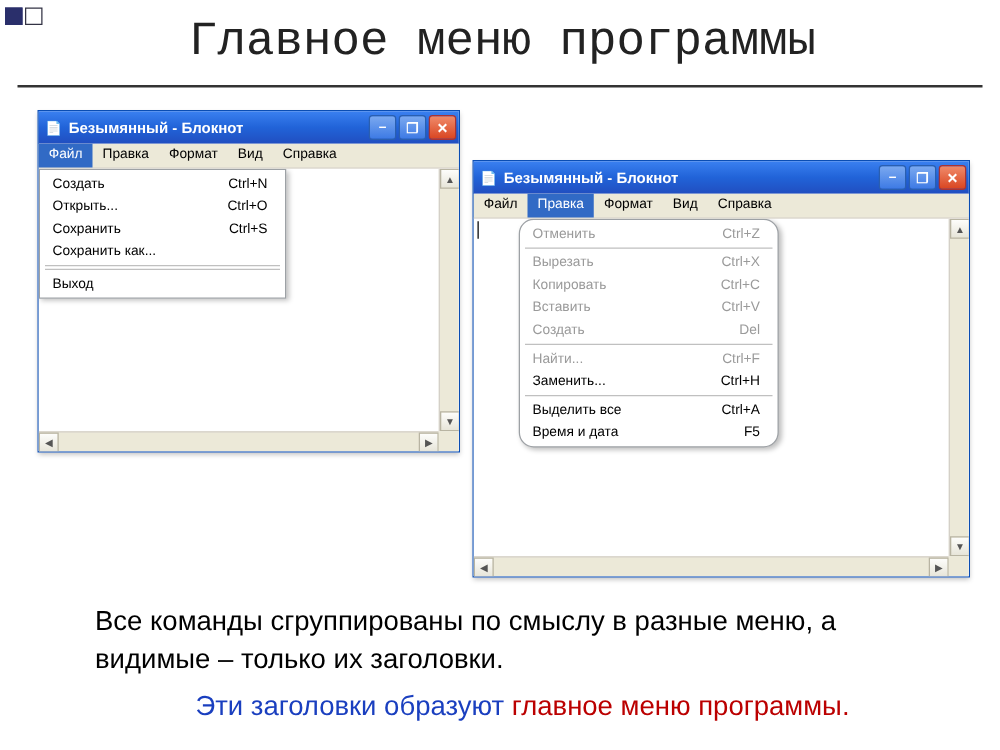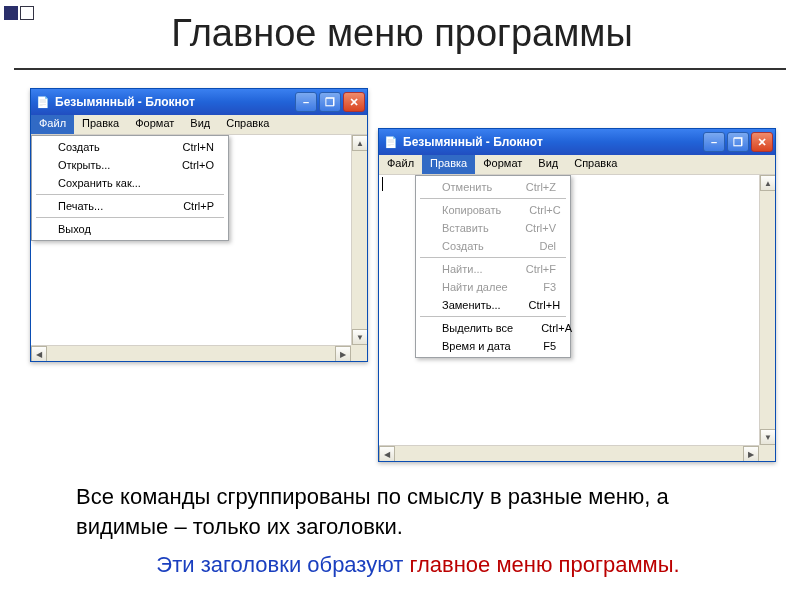--- a/index.html
+++ b/index.html
@@ -16,21 +16,21 @@
   }
   .slide-accent .sq {
     width: 14px; height: 14px; border: 1px solid #334;
   }
   .slide-accent .sq.filled { background: #2a2f6b; border-color: #2a2f6b; }
   .slide-title {
     position: absolute; top: 12px; left: 4px; right: 0;
     text-align: center;
     font-size: 38px;
     color: #222;
-    font-family: Liberation Sans, sans-serif;
+    font-family: Liberation Mono, monospace;
   }
   .hr {
     position: absolute; top: 68px; left: 14px; right: 14px;
     height: 2px; background: #333;
   }
 
   
   .xp-window {
     position: absolute;
     border: 1px solid #0a4db3;
@@ -93,21 +93,21 @@
     background: #fff;
     border: 1px solid #9da1a5;
     box-shadow: 2px 2px 4px rgba(0,0,0,.25);
     font-family: Tahoma, sans-serif;
     font-size: 11px;
     padding: 2px 0;
     z-index: 5;
   }
   .dropdown .dd-item {
     display: flex;
-    padding: 3px 14px 3px 26px;
+    padding: 3px 14px 3px 10px;
     cursor: pointer;
     color: #000;
     white-space: nowrap;
   }
   .dropdown .dd-item.disabled { color: #9a9a9a; cursor: default; }
   .dropdown .dd-item .lbl { flex: 1; padding-right: 28px; }
   .dropdown .dd-item .sc { color: inherit; }
   .dropdown .sep {
     height: 1px; background: #c0c0c0; margin: 2px 4px;
   }
@@ -191,28 +191,28 @@
     <div class="dropdown" id="dd-file" style="left:0; top:0; width:198px;">
         <div class="dd-item">
           <span class="lbl">Создать</span>
           <span class="sc">Ctrl+N</span>
         </div>
         <div class="dd-item">
           <span class="lbl">Открыть...</span>
           <span class="sc">Ctrl+O</span>
         </div>
         <div class="dd-item">
+          <span class="lbl">Сохранить</span>
+          <span class="sc">Ctrl+S</span>
+        </div>
+        <div class="dd-item">
           <span class="lbl">Сохранить как...</span>
           <span class="sc"></span>
         </div>
         <div class="sep"></div>
-        <div class="dd-item">
-          <span class="lbl">Печать...</span>
-          <span class="sc">Ctrl+P</span>
-        </div>
         <div class="sep"></div>
         <div class="dd-item">
           <span class="lbl">Выход</span>
           <span class="sc"></span>
         </div>
       </div>
   </div>
 </div>
 
 <div class="xp-window" style="left:378px; top:128px; width:398px;">
@@ -236,46 +236,46 @@
     <div class="scrollbar-v">
       <div class="sb-btn">▲</div>
       <div class="sb-btn">▼</div>
     </div>
     <div class="scrollbar-h">
       <div class="sb-btn">◀</div>
       <div class="sb-btn">▶</div>
     </div>
     <div class="sb-corner"></div>
 
-    <div class="dropdown" id="dd-edit" style="left:36px; top:0; width:156px;">
+    <div class="dropdown" id="dd-edit" style="left:36px; top:0; width:208px;border-radius:12px;">
         <div class="dd-item disabled">
           <span class="lbl">Отменить</span>
           <span class="sc">Ctrl+Z</span>
         </div>
         <div class="sep"></div>
         <div class="dd-item disabled">
+          <span class="lbl">Вырезать</span>
+          <span class="sc">Ctrl+X</span>
+        </div>
+        <div class="dd-item disabled">
           <span class="lbl">Копировать</span>
           <span class="sc">Ctrl+C</span>
         </div>
         <div class="dd-item disabled">
           <span class="lbl">Вставить</span>
           <span class="sc">Ctrl+V</span>
         </div>
         <div class="dd-item disabled">
           <span class="lbl">Создать</span>
           <span class="sc">Del</span>
         </div>
         <div class="sep"></div>
         <div class="dd-item disabled">
           <span class="lbl">Найти...</span>
           <span class="sc">Ctrl+F</span>
-        </div>
-        <div class="dd-item disabled">
-          <span class="lbl">Найти далее</span>
-          <span class="sc">F3</span>
         </div>
         <div class="dd-item">
           <span class="lbl">Заменить...</span>
           <span class="sc">Ctrl+H</span>
         </div>
         <div class="sep"></div>
         <div class="dd-item">
           <span class="lbl">Выделить все</span>
           <span class="sc">Ctrl+A</span>
         </div>

